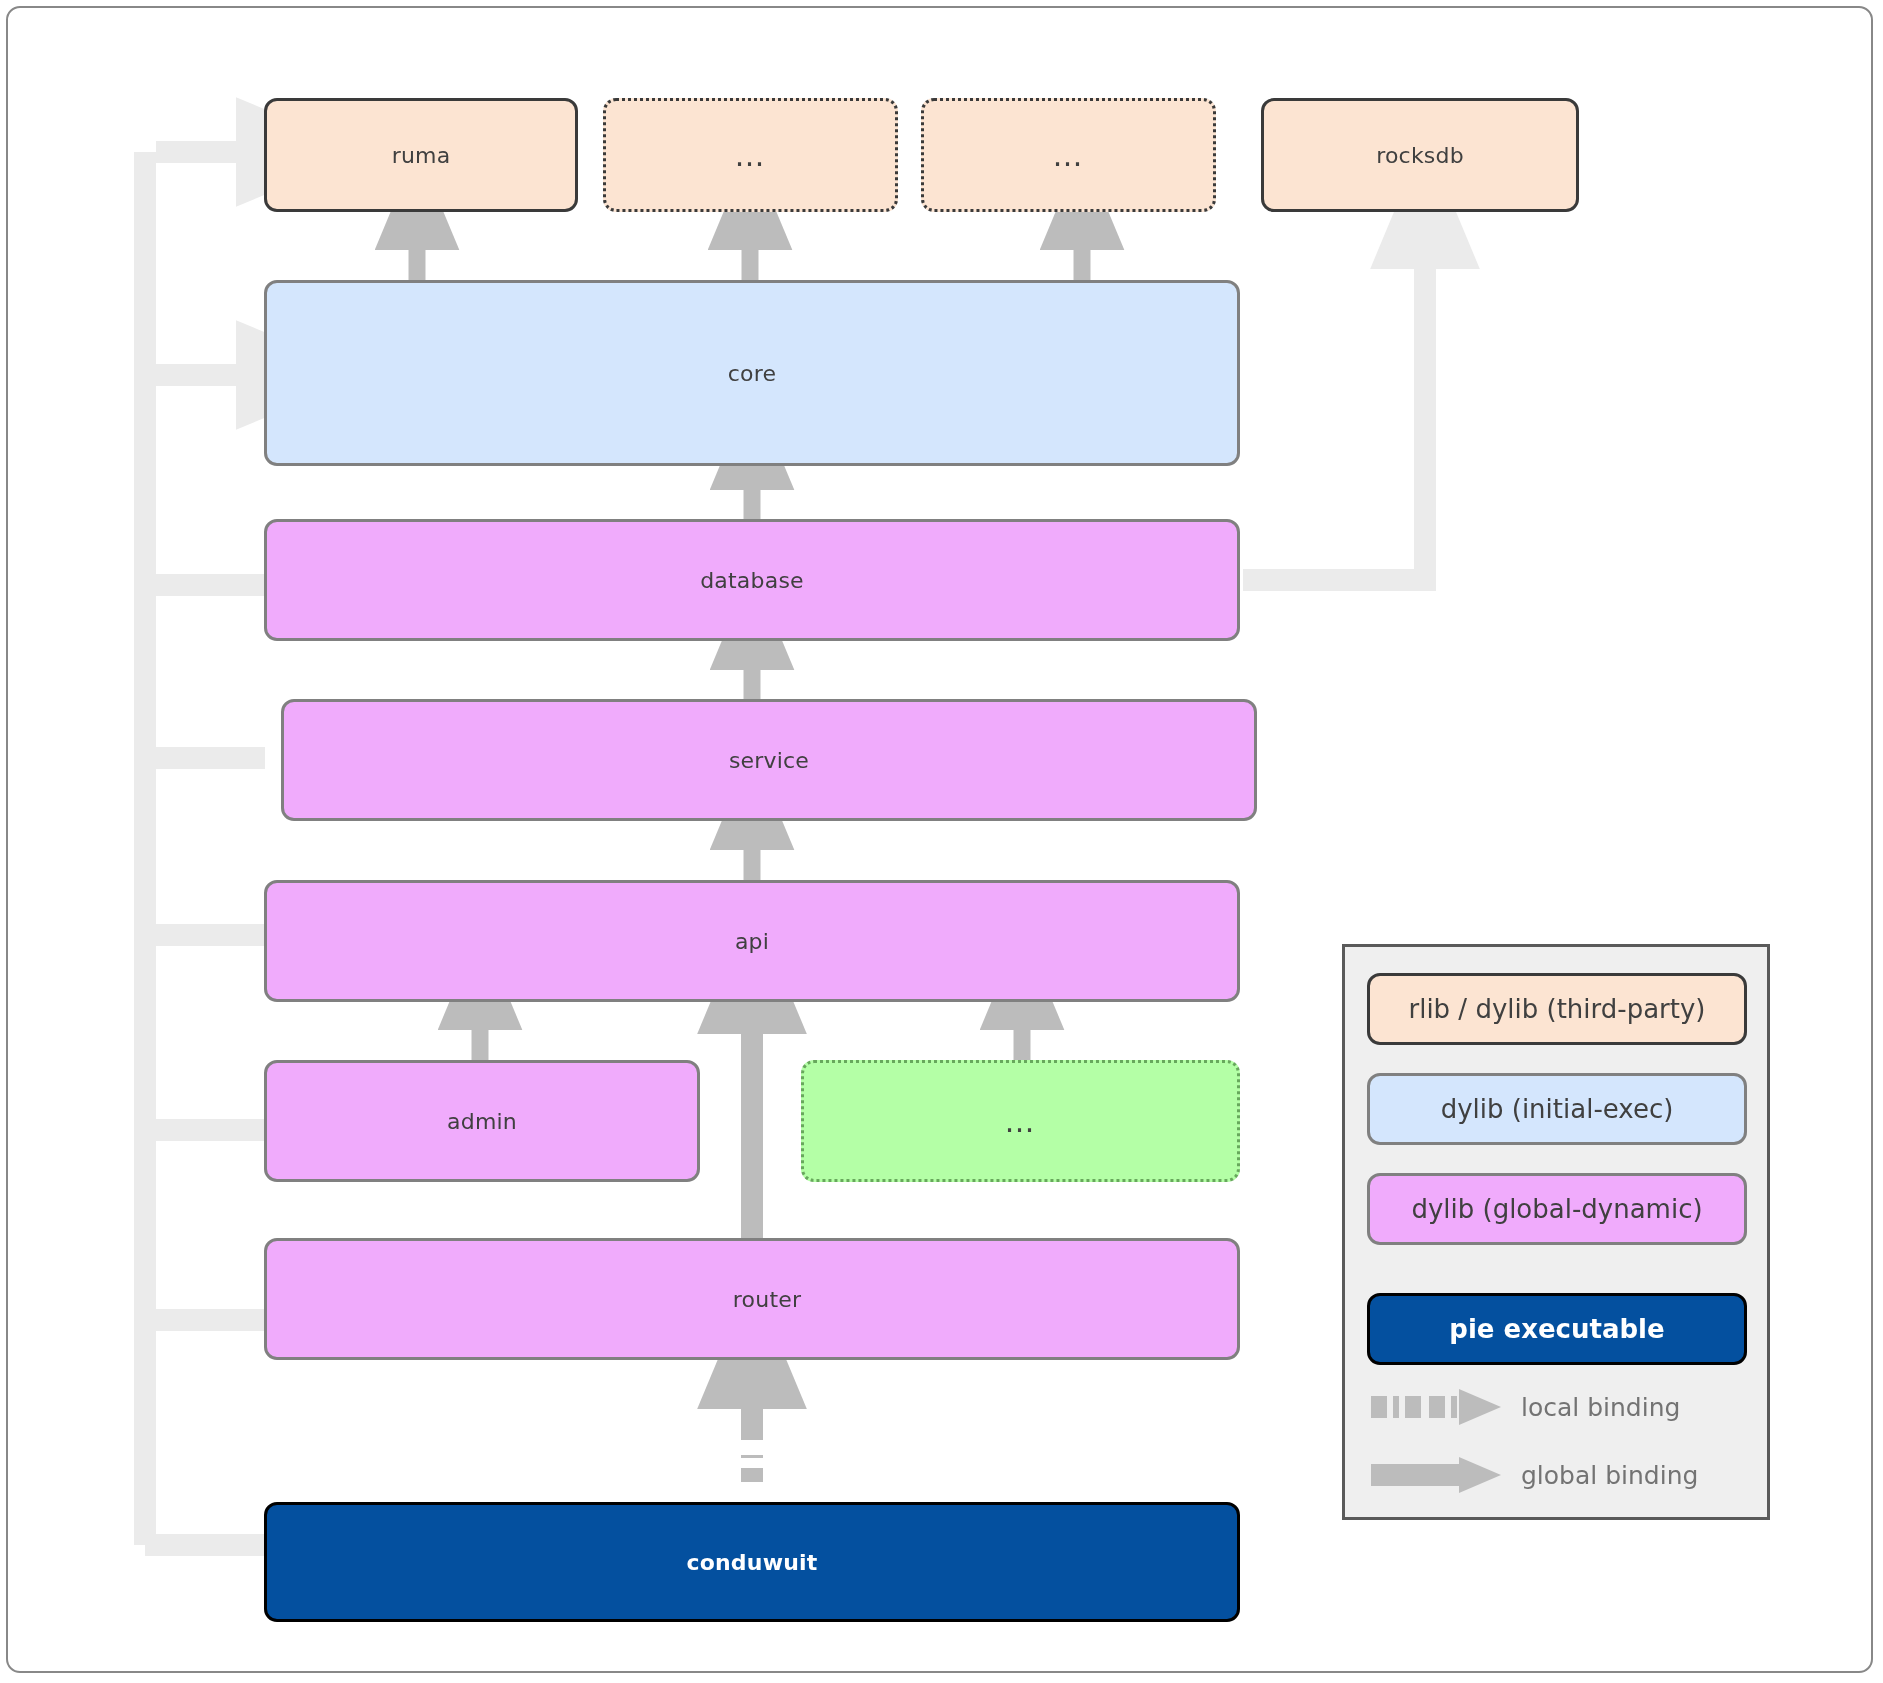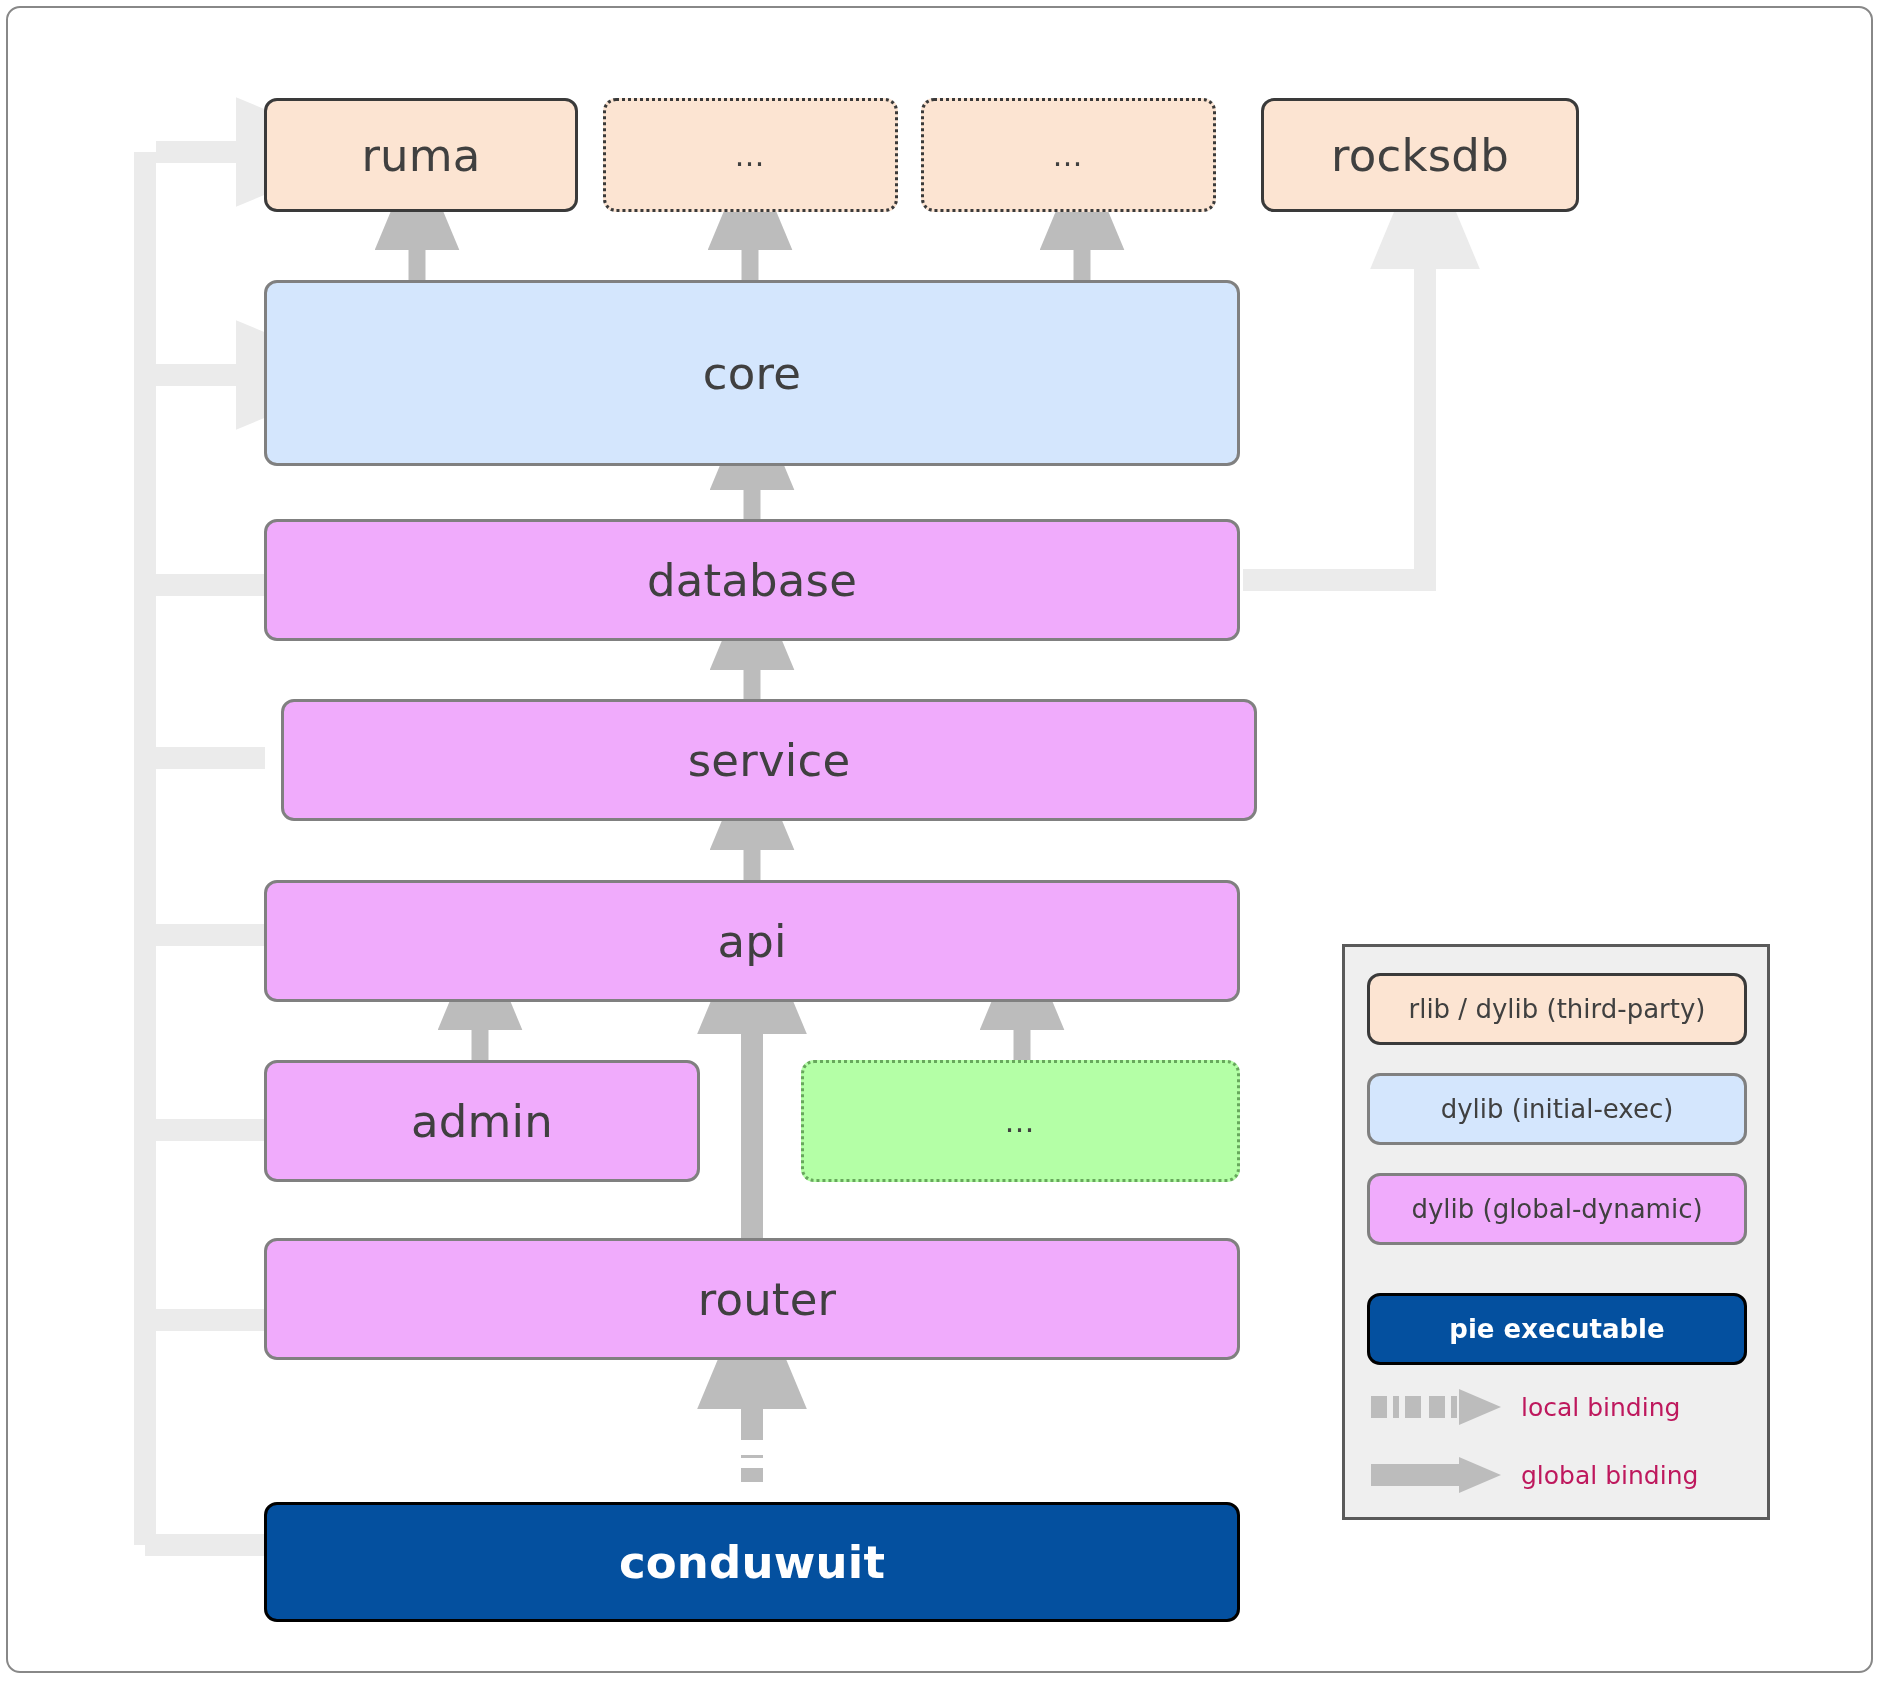--- a/index.html
+++ b/index.html
@@ -34,21 +34,21 @@
     height: 1683px;
   }
   
   .node {
     position: absolute;
     box-sizing: border-box;
     display: flex;
     align-items: center;
     justify-content: center;
     border-radius: 13px;
-    font-size: 45px;
+    font-size: 22px;
     color: #404040;
     letter-spacing: .2px;
     z-index: 5;
   }
   .node.dots { font-size: 30px; letter-spacing: 2px; }
 
   .n-peach      { background: #fce4d2; border: 3px solid #3a3a3a; }
   .n-peach-dot  { background: #fce4d2; border: 3px dotted #3a3a3a; }
   .n-blue       { background: #d4e6fd; border: 3px solid #808080; }
   .n-green      { background: #f0abfc; border: 3px solid #808080; }
@@ -85,21 +85,21 @@
     position: absolute;
     left: 22px;
     width: 390px;
     height: 56px;
     display: flex;
     align-items: center;
   }
   .lg-row .lbl {
     margin-left: 14px;
     font-size: 25px;
-    color: #be185d;
+    color: #737373;
     white-space: nowrap;
   }
   .lg-arrow { width: 140px; height: 46px; flex: 0 0 auto; }
 </style>
 </head>
 <body>
 
 <div id="canvas">
   <div id="frame"></div>
 

